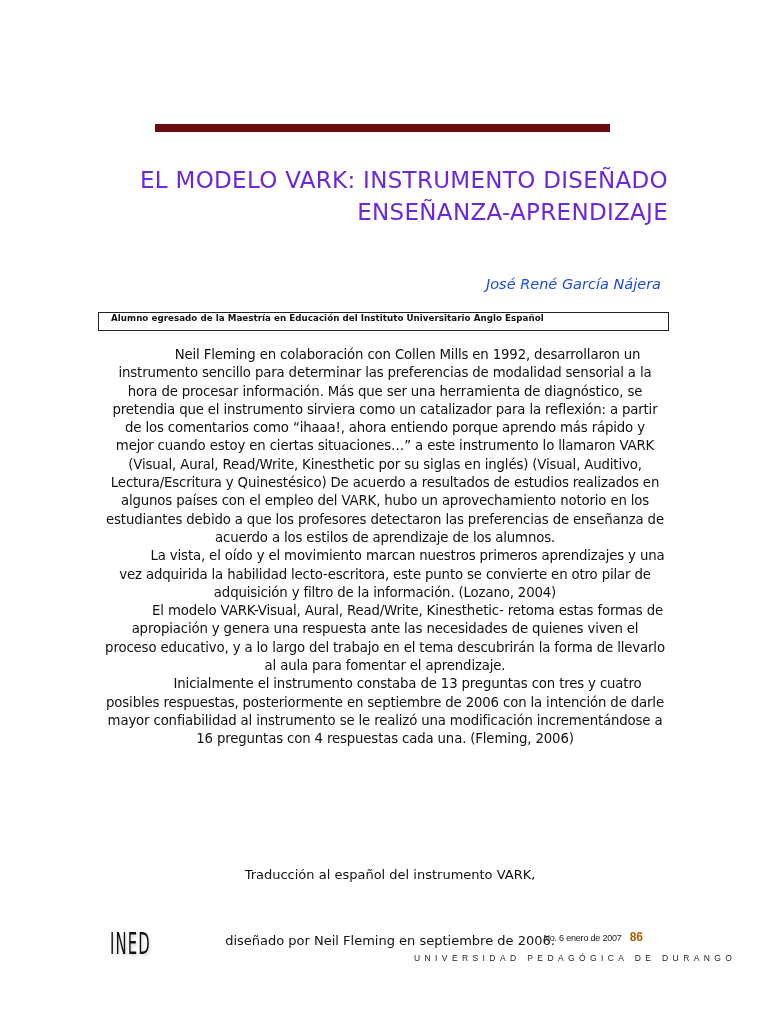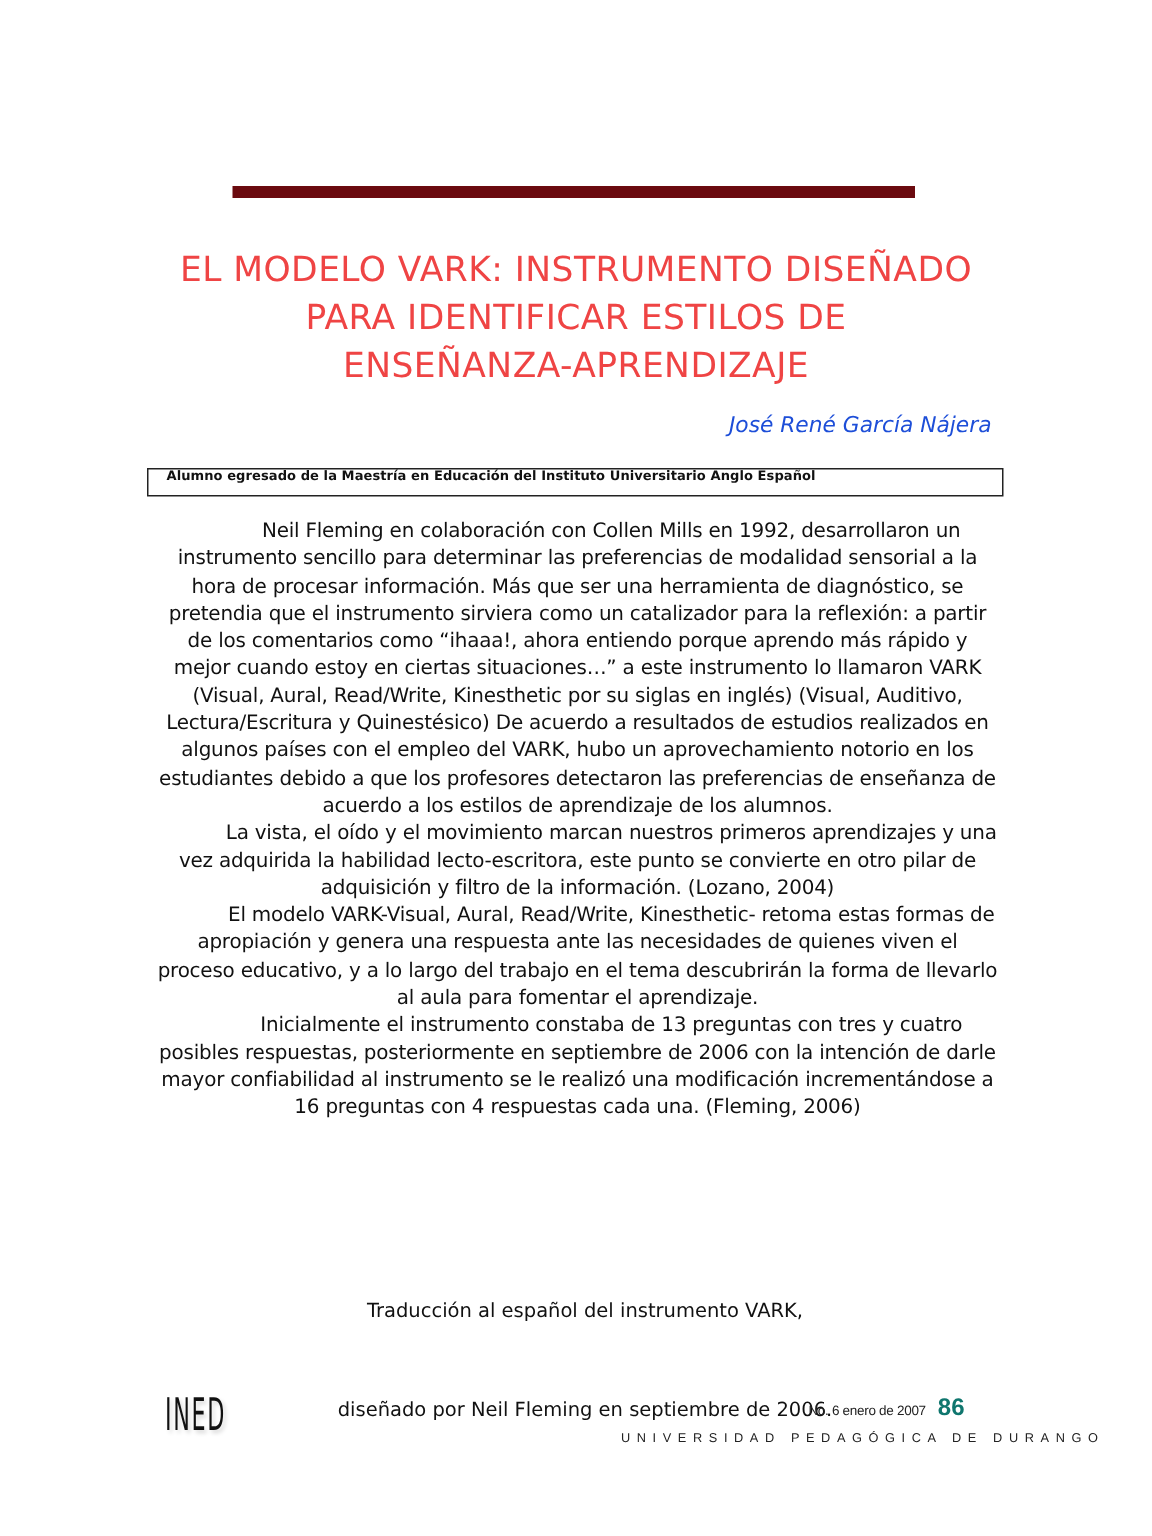--- a/index.html
+++ b/index.html
@@ -19,28 +19,28 @@
       left: 155px;
       top: 124px;
       width: 455px;
       height: 8px;
     }
     .title {
       position: absolute;
       left: 100px;
       top: 164px;
       width: 568px;
-      text-align: center;
+      text-align: right;
       font-family: "DejaVu Sans", sans-serif;
       font-size: 23px;
       line-height: 32px;
       letter-spacing: 0.3px;
       font-weight: normal;
       margin: 0;
-      color: #ef4444;
+      color: #6d28d9;
     }
     .title span { display: block; }
     .author {
       position: absolute;
       right: 107px;
       top: 276px;
       font-family: "DejaVu Sans", sans-serif;
       font-style: italic;
       font-size: 14.5px;
       color: #1d4ed8;
@@ -113,44 +113,43 @@
       align-items: baseline;
       gap: 8px;
       font-family: "Liberation Sans", sans-serif;
     }
     .issue-text {
       font-size: 9px;
       color: #222;
       letter-spacing: -0.2px;
     }
     .page-number {
-      font-size: 16px;
+      font-size: 12px;
       font-weight: bold;
-      color: #0f766e;
+      color: #a16207;
     }
     .university {
       position: absolute;
       left: 370px;
       top: 953px;
       font-family: "Liberation Sans", sans-serif;
       font-size: 8.5px;
       letter-spacing: 4.4px;
       color: #222;
       white-space: nowrap;
       padding-left: 44px;
     }
   </style>
 </head>
 <body>
 
 <div class="top-bar" id="topbar" style="background: rgb(107, 10, 15);"></div>
 
 <h1 class="title">
   <span>EL MODELO VARK: INSTRUMENTO DISEÑADO</span>
-  <span>PARA IDENTIFICAR ESTILOS DE</span>
   <span>ENSEÑANZA-APRENDIZAJE</span>
 </h1>
 
 <div class="author">José René García Nájera</div>
 
 <div class="affil-box">
   <div class="affil-text">Alumno egresado de la Maestría en Educación del Instituto Universitario Anglo Español</div>
 </div>
 
 <div class="body-text">

